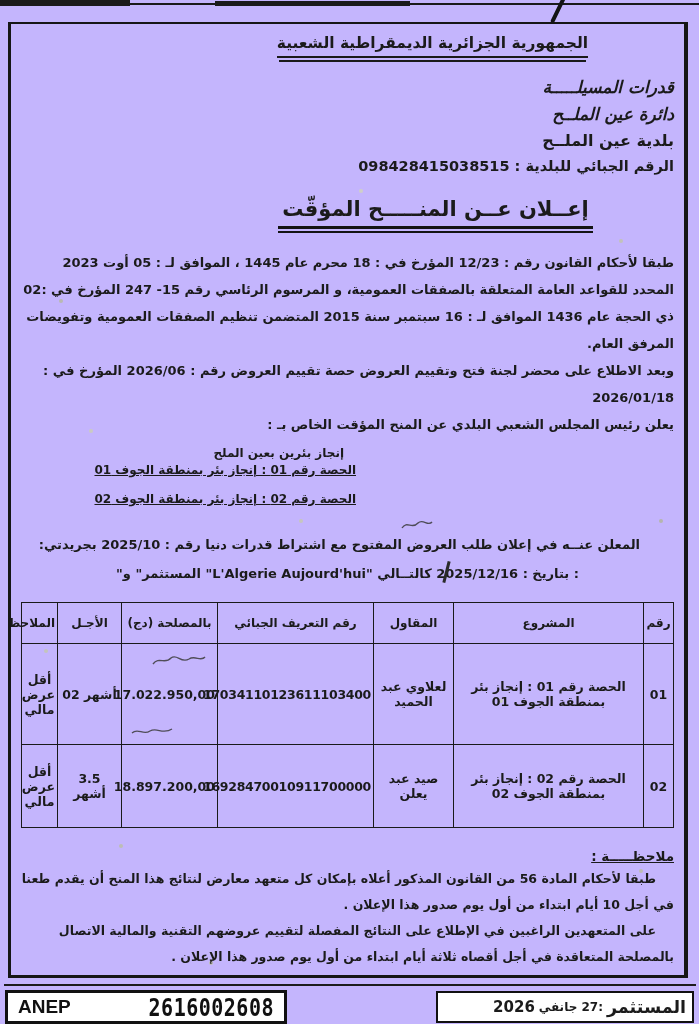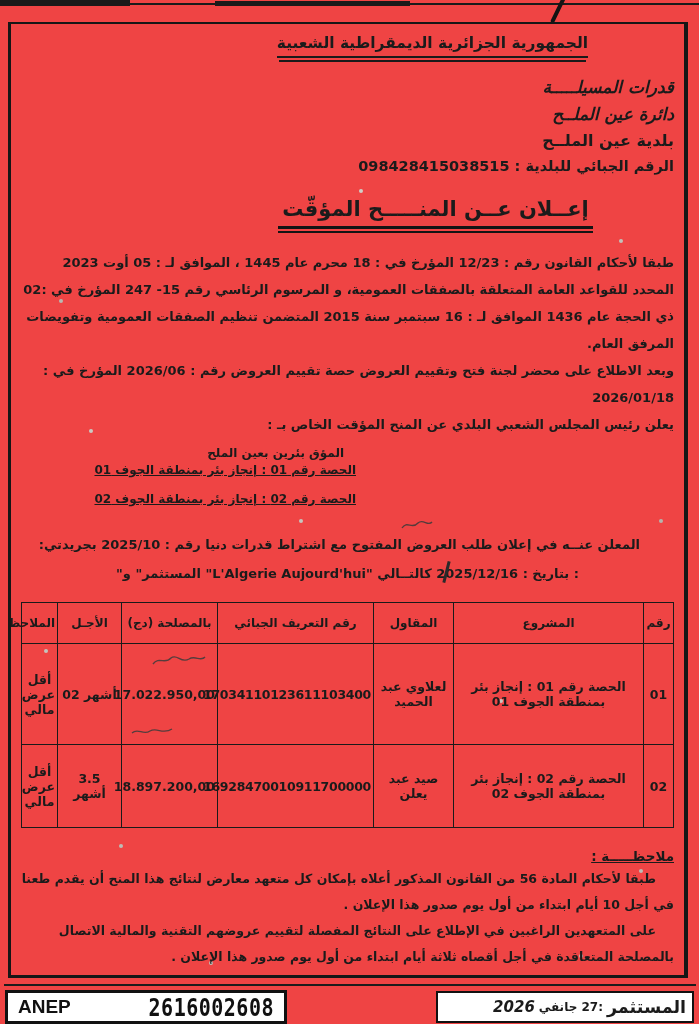--- a/index.html
+++ b/index.html
@@ -1,18 +1,18 @@
 <!DOCTYPE html>
 <html lang="ar"><head>
 <meta charset="utf-8">
 <style>
   html,body{margin:0;padding:0;background:#d8d8d4;}
   .page{
     position:relative;width:699px;height:1024px;margin:0 auto;
-    background:#ef4444;overflow:hidden;
+    background:#c4b5fd;overflow:hidden;
     font-family:"DejaVu Sans",sans-serif;direction:rtl;color:#1b1b1b;
   }
   
   .scan-line{position:absolute;background:#1a1a1a;}
   .pen-stroke{position:absolute;left:556px;top:-4px;width:4px;height:28px;background:#141414;transform:rotate(26deg);border-radius:2px;}
   .noise{position:absolute;top:0;left:0;width:2px;height:2px;border-radius:50%;background:transparent;
     box-shadow:60px 300px 0 1px #b9b9b2, 620px 240px 0 1px #c2c2bb, 300px 520px 0 1px #c6c6bf,
                120px 845px 0 1px #bdbdb6, 660px 520px 0 1px #b5b5ae, 210px 962px 0 1px #c0c0b9,
                500px 700px 0 1px #c8c8c1, 90px 430px 0 1px #cacac3, 640px 870px 0 1px #bcbcb5,
                360px 190px 0 1px #cfcfc8, 45px 650px 0 1px #c4c4bd, 580px 955px 0 1px #b8b8b1;}
@@ -71,21 +71,21 @@
     border:3px solid #111;background:#fff;display:flex;align-items:center;justify-content:space-between;
     direction:ltr;padding:0 10px;}
   .anep-label{font-family:"Liberation Sans","DejaVu Sans",sans-serif;font-weight:bold;font-size:19px;color:#111;}
   .lcd{font-family:"DejaVu Sans Mono",monospace;font-weight:bold;font-size:20px;letter-spacing:.5px;
     display:inline-block;transform:scaleY(1.25);color:#111;}
   .press-box{position:absolute;top:991px;left:436px;width:258px;height:32px;box-sizing:border-box;
     border:2.5px solid #111;background:#fff;display:flex;align-items:center;justify-content:flex-start;
     direction:rtl;padding:0 6px;gap:4px;}
   .press-name{font-weight:900;font-size:17.5px;letter-spacing:-.5px;}
   .press-date{font-weight:bold;font-size:12px;}
-  .press-year{font-weight:bold;font-size:15px;font-style:italic;}
+  .press-year{font-weight:bold;font-size:15px;}
 </style>
 </head>
 <body>
 
 <div class="page">
 
   <div class="scan-line" style="top:3px;left:0;width:699px;height:2px;"></div>
   <div class="scan-line" style="top:0;left:0;width:130px;height:6px;"></div>
   <div class="scan-line" style="top:1px;left:215px;width:195px;height:5px;"></div>
   <div class="pen-stroke"></div>
@@ -105,21 +105,21 @@
 
     <div class="doc-title">إعــلان عــن المنـــــح المؤقّت</div>
 
     <div class="intro">
       <p>طبقا لأحكام القانون رقم : 12/23 المؤرخ في : 18 محرم عام 1445 ، الموافق لـ : 05 أوت 2023 المحدد للقواعد العامة المتعلقة بالصفقات العمومية، و المرسوم الرئاسي رقم 15- 247 المؤرخ في :02 ذي الحجة عام 1436 الموافق لـ : 16 سبتمبر سنة 2015 المتضمن تنظيم الصفقات العمومية وتفويضات المرفق العام.</p>
       <p>وبعد الاطلاع على محضر لجنة فتح وتقييم العروض حصة تقييم العروض رقم : 2026/06 المؤرخ في : 2026/01/18</p>
       <p>يعلن رئيس المجلس الشعبي البلدي عن المنح المؤقت الخاص بـ :</p>
     </div>
 
     <div class="lots">
-      <div class="lot-main">المؤق بئرين بعين الملح</div>
+      <div class="lot-main">إنجاز بئرين بعين الملح</div>
       <div class="lot">الحصة رقم 01 : إنجاز بئر بمنطقة الجوف 01</div>
       <div class="lot second">الحصة رقم 02 : إنجاز بئر بمنطقة الجوف 02</div>
     </div>
 
     <div class="announce">
       <svg class="scrib" style="top:-12px;right:240px;" width="34" height="14" viewBox="0 0 34 14">
         <path d="M2 10 C7 2, 12 12, 18 5 C23 0, 28 9, 32 4" fill="none" stroke="#3a3a3a" stroke-width="1.4"></path>
       </svg>
       <p class="l1">المعلن عنــه في إعلان طلب العروض المفتوح مع اشتراط قدرات دنيا رقم : 2025/10 بجريدتي:</p>
       <p class="l2">

